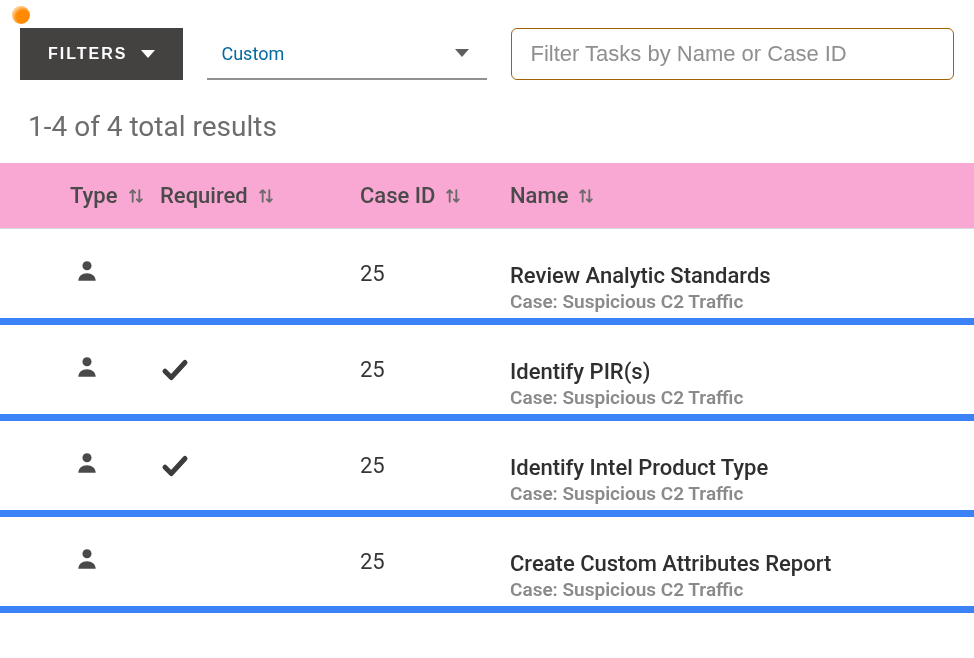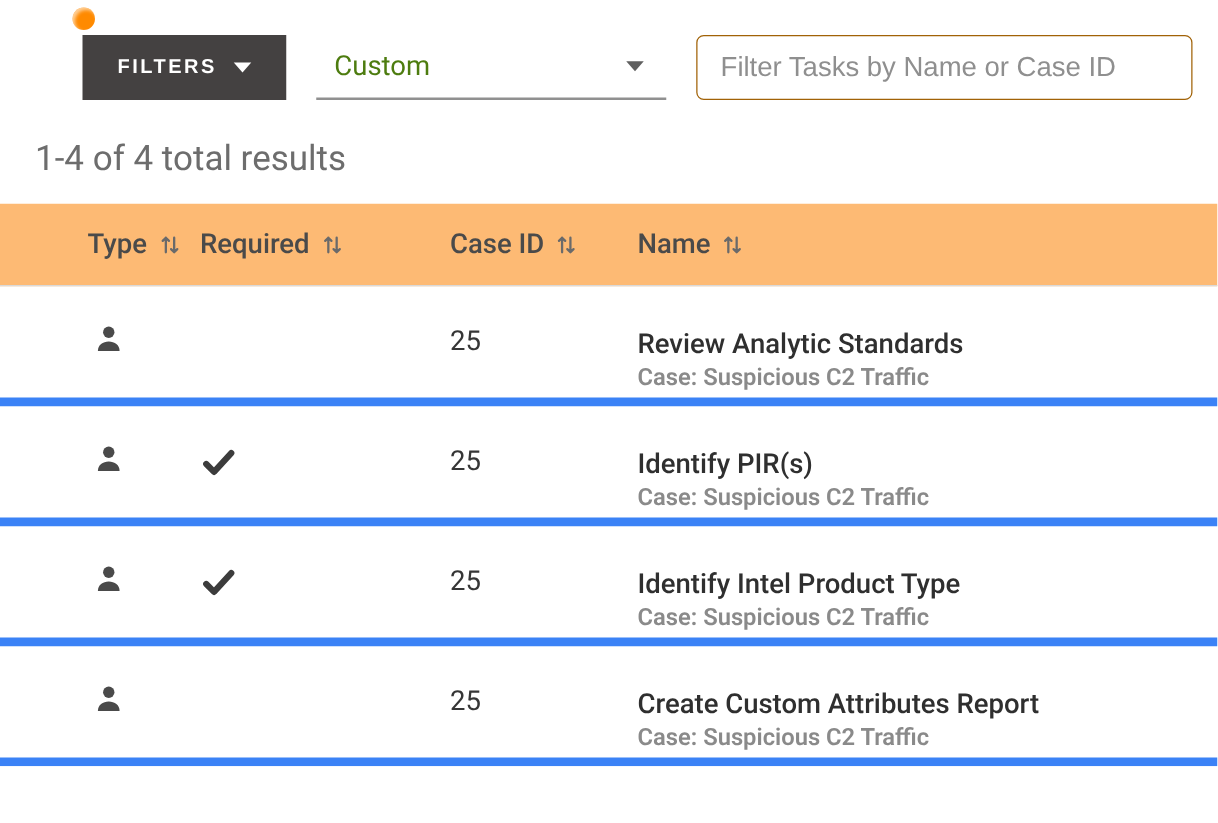--- a/index.html
+++ b/index.html
@@ -8,21 +8,20 @@
       color: #333;
       background: #fff;
       width: 974px;
     }
     .toolbar {
       display: flex;
       align-items: center;
       gap: 24px;
       padding: 28px 20px 24px 20px;
       position: relative;
-      margin-left: 46px;
     }
     .indicator-dot {
       position: absolute;
       top: 6px;
       left: 12px;
       width: 18px;
       height: 18px;
       background: #ff8a00;
       border-radius: 50%;
       box-shadow: inset 2px 2px 3px rgba(255,255,255,0.6);
@@ -50,22 +49,22 @@
     }
     .select-box {
       position: relative;
       width: 280px;
       height: 52px;
       border-bottom: 2px solid #909090;
       display: flex;
       align-items: center;
       padding: 0 18px 0 14px;
       cursor: pointer;
-      color: #4d7c0f;
-      font-size: 22px;
+      color: #0369a1;
+      font-size: 18px;
     }
     .select-box .select-caret {
       margin-left: auto;
       width: 0; height: 0;
       border-left: 7px solid transparent;
       border-right: 7px solid transparent;
       border-top: 8px solid #5f5f5f;
     }
     .search-input {
       flex: 1;
@@ -82,21 +81,21 @@
     }
     .results-count {
       color: #6d6d6d;
       font-size: 28px;
       padding: 6px 24px 20px 28px;
     }
     .table {
       width: 100%;
     }
     .thead-row {
-      background: #fdba74;
+      background: #f9a8d4;
       display: flex;
       align-items: center;
       height: 66px;
       border-bottom: 1px solid #d9d9d9;
     }
     .col {
       display: flex;
       align-items: center;
       color: #4a4a4a;
     }

